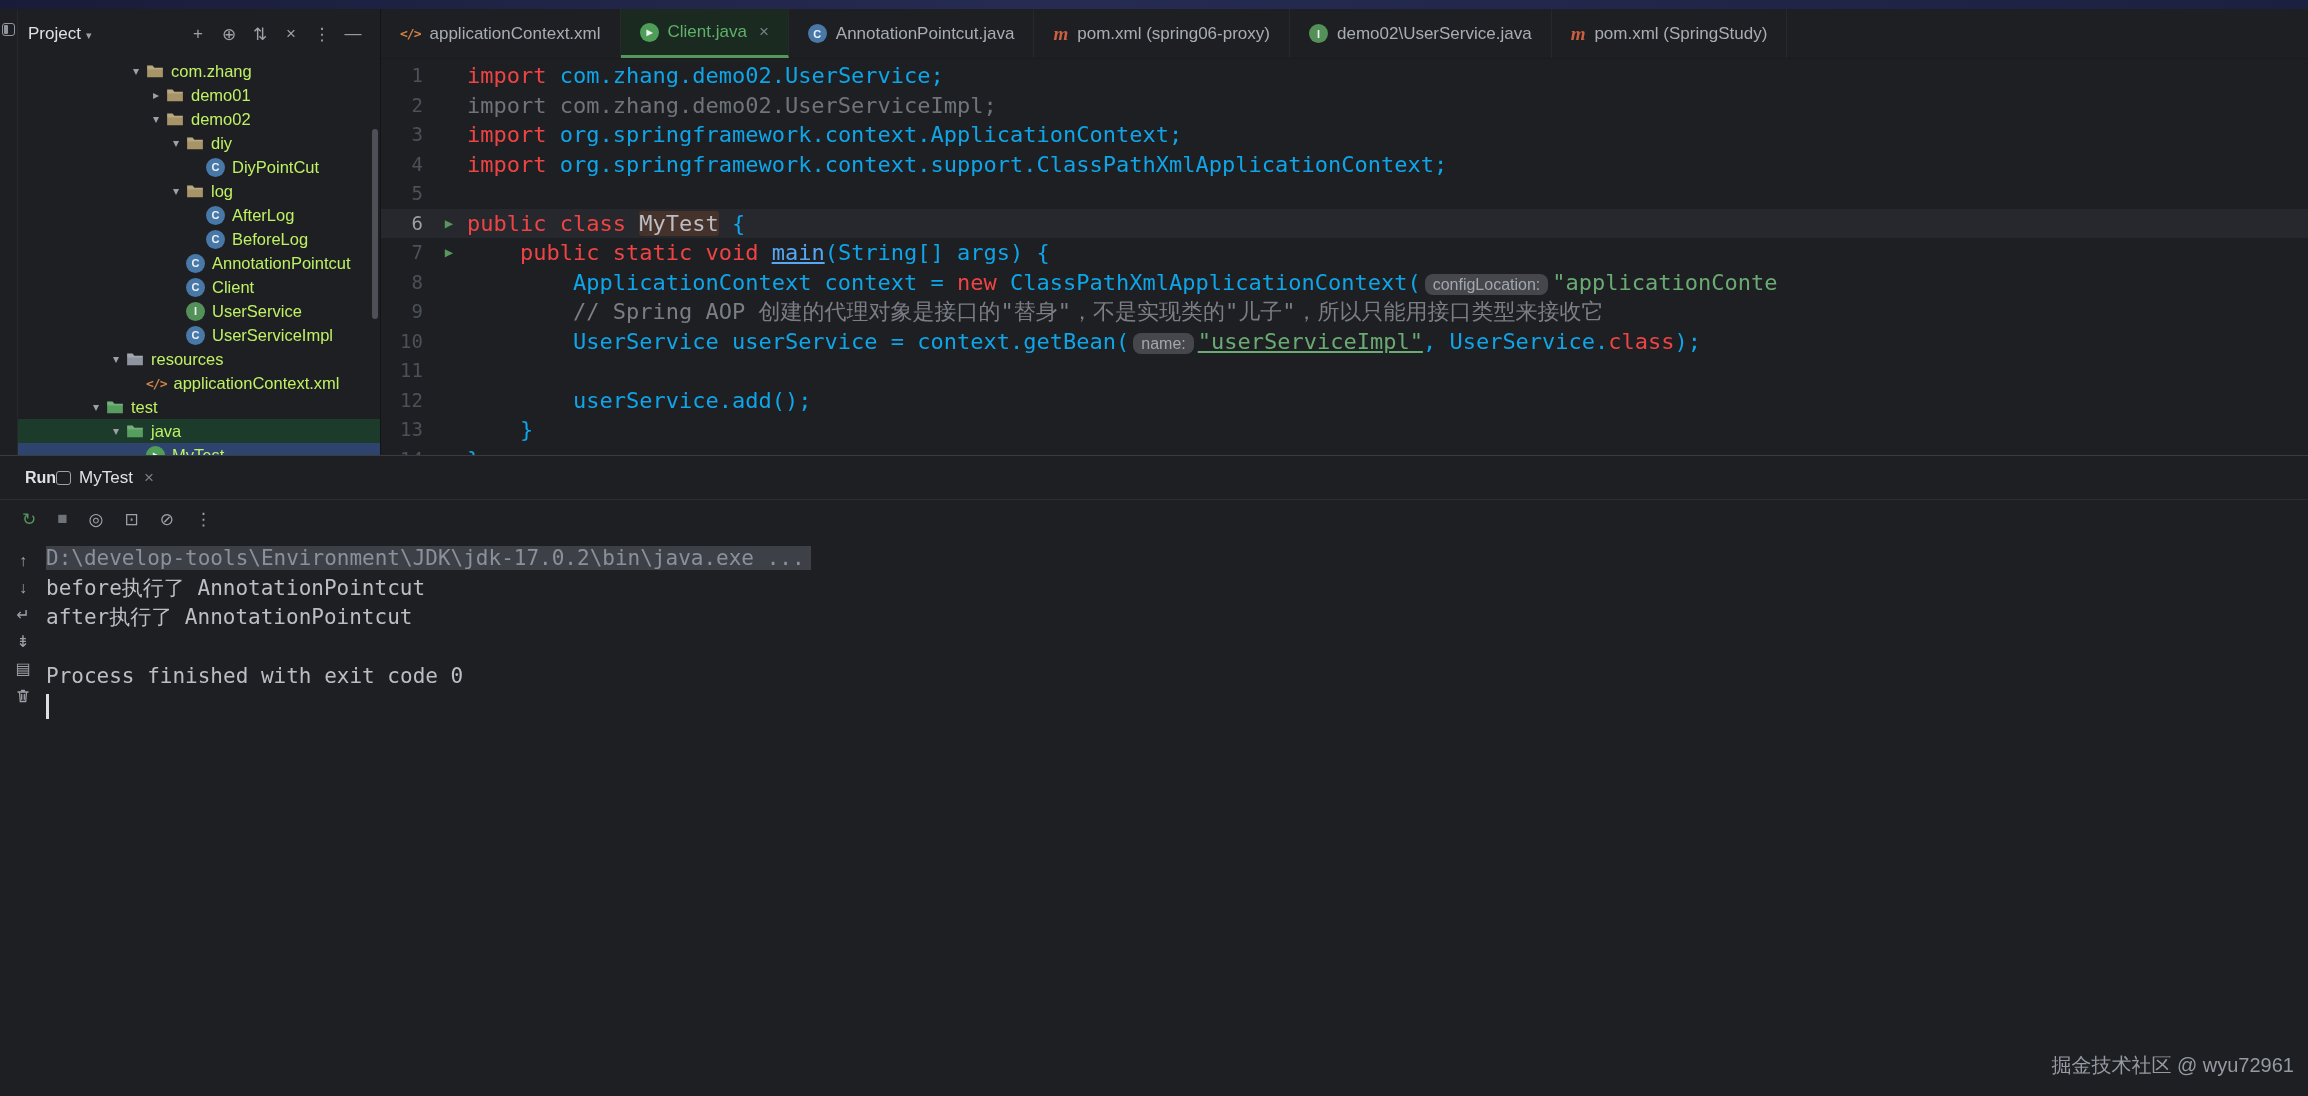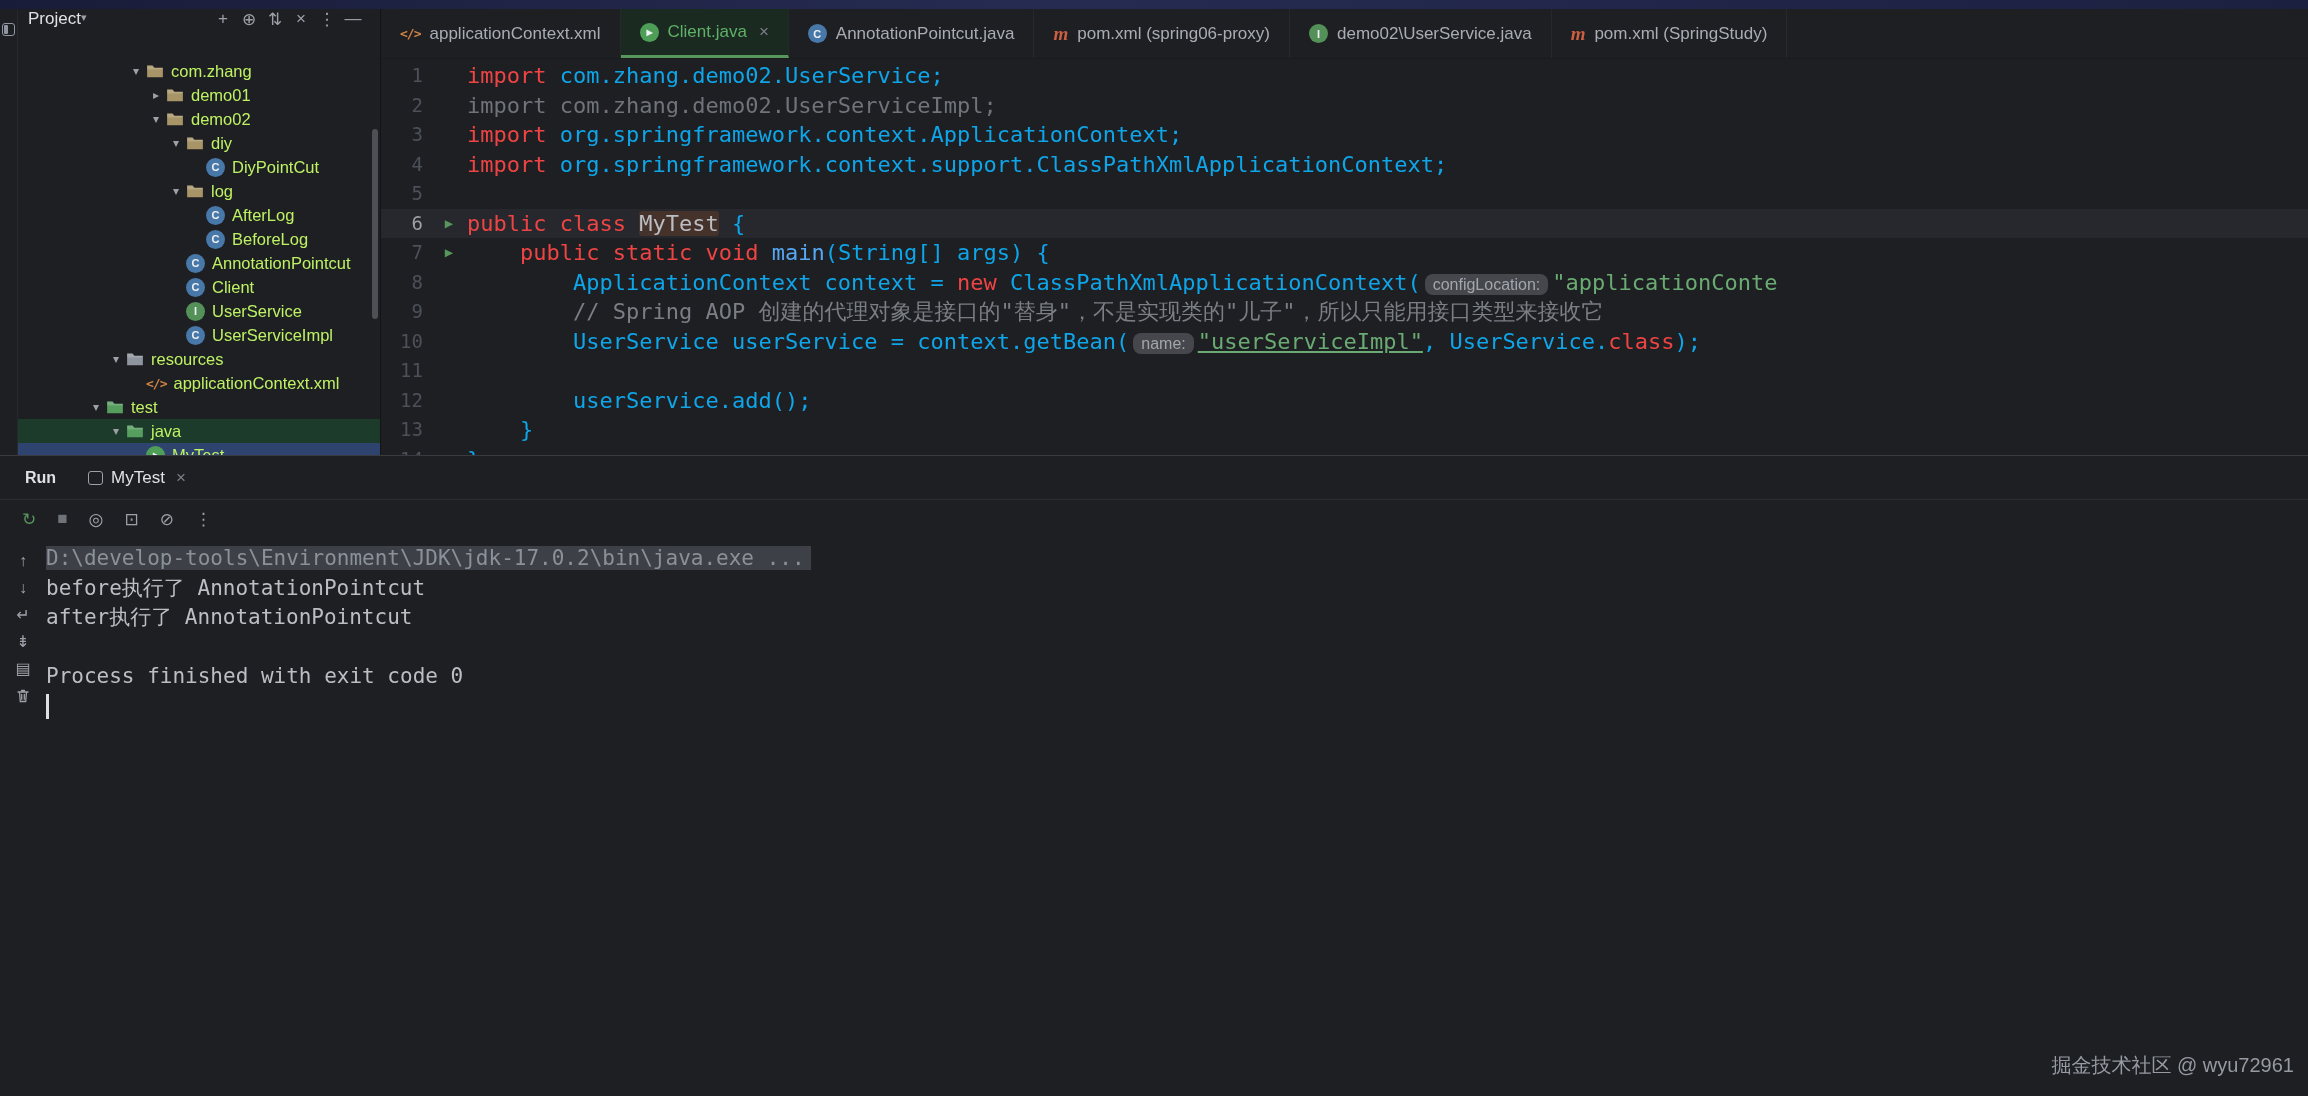--- a/index.html
+++ b/index.html
@@ -6,21 +6,21 @@
   html,body{width:2308px;height:1096px;overflow:hidden;}
   body{background:#1e1f22;font-family:"Liberation Sans",sans-serif;color:#bcbec4;position:relative;}
   #topstrip{height:9px;background:linear-gradient(90deg,#191c38,#262b52 45%,#1c2040);}
   #upper{display:flex;height:447px;border-bottom:1px solid #393b40;}
   
   #stripe{width:18px;flex:none;border-right:1px solid #26282b;padding-top:14px;display:flex;justify-content:center;}
   .stripe-icon{width:13px;height:13px;border:1.5px solid #9096a1;border-radius:3px;position:relative;}
   .stripe-icon::after{content:'';position:absolute;left:1px;top:1px;bottom:1px;width:4px;background:#9096a1;border-radius:1px;}
   
   #project{width:363px;flex:none;display:flex;flex-direction:column;border-right:1px solid #131416;position:relative;}
-  #projhead{height:50px;flex:none;display:flex;padding:0 14px 0 10px;}
+  #projhead{height:50px;flex:none;display:flex;align-items:center;padding:0 14px 0 10px;gap:5px;}
   #proj-title{font-size:17px;color:#dfe1e5;}
   #proj-chevron{color:#9da0a8;font-size:11px;margin-top:2px;}
   #projhead .spacer{flex:1;}
   .hicon{color:#9da0a8;font-size:17px;width:26px;text-align:center;cursor:default;}
   #tree{flex:1;overflow:hidden;position:relative;font-size:16.5px;}
   .trow{height:24px;display:flex;align-items:center;white-space:nowrap;}
   .trow.hl-green{background:#1d3b2a;}
   .trow.sel-blue{background:#2e436e;}
   .chev{width:20px;flex:none;text-align:center;color:#9da0a8;font-size:12px;}
   .tlabel{color:#bef264;margin-left:7px;}
@@ -37,26 +37,26 @@
   .tab.active{background:#1b2a21;color:#5fb167;border-bottom:3px solid #57965c;}
   .tab-close{color:#7b7f87;font-size:17px;margin-left:3px;}
   #codearea{flex:1;overflow:hidden;padding-top:2px;font-family:"DejaVu Sans Mono",monospace;}
   .cline{display:flex;height:29.5px;line-height:29.5px;white-space:pre;}
   .cline.cur{background:#26282e;}
   .lnum{width:50px;flex:none;text-align:right;padding-right:8px;font-size:19px;color:#4b5059;}
   .cur .lnum{color:#9da0a8;}
   .lrun{width:36px;flex:none;text-align:center;color:#57965c;font-size:14px;}
   .ltext{font-size:22px;}
   .k{color:#ef4444;} .p{color:#0ea5e9;} .d{color:#6f737a;} .s{color:#6aab73;}
-  .su{color:#6aab73;text-decoration:underline;} .c{color:#7a7e85;margin-top:46px;} .m{color:#56a8f5;}
+  .su{color:#6aab73;text-decoration:underline;} .c{color:#7a7e85;margin-top:46px;} .m{color:#56a8f5;text-decoration:underline;}
   .h{background:#45474c;color:#a2a6ad;border-radius:8px;padding:2px 8px;font-size:16px;font-family:"Liberation Sans",sans-serif;margin:0 4px;}
   .id{background:#45322b;border-radius:3px;}
   
   #lower{height:639px;display:flex;flex-direction:column;position:relative;}
-  #runhead{height:44px;flex:none;display:flex;align-items:center;padding-left:25px;gap:32px;border-bottom:1px solid #2b2d30;}
+  #runhead{height:44px;flex:none;display:flex;align-items:center;padding-left:25px;border-bottom:1px solid #2b2d30;}
   #run-title{font-size:16px;font-weight:700;color:#dfe1e5;}
   #runtab{display:flex;align-items:center;gap:8px;font-size:17px;color:#dfe1e5;}
   .runtab-icon{width:15px;height:14px;border:1.5px solid #9da0a8;border-radius:3px;}
   #runtoolbar{height:38px;flex:none;display:flex;align-items:center;padding-left:22px;gap:21px;}
   .ticon{font-size:17px;color:#9da0a8;}
   #consolewrap{flex:1;display:flex;padding-top:6px;overflow:hidden;}
   #congutter{width:46px;flex:none;display:flex;flex-direction:column;align-items:center;padding-top:3px;}
   .gicon{height:27px;display:flex;align-items:center;justify-content:center;color:#9da0a8;font-size:16px;}
   #console{flex:1;font-family:"DejaVu Sans Mono",monospace;font-size:21px;line-height:29.5px;overflow:hidden;}
   .conline{height:29.5px;white-space:pre;color:#bcbec4;}

